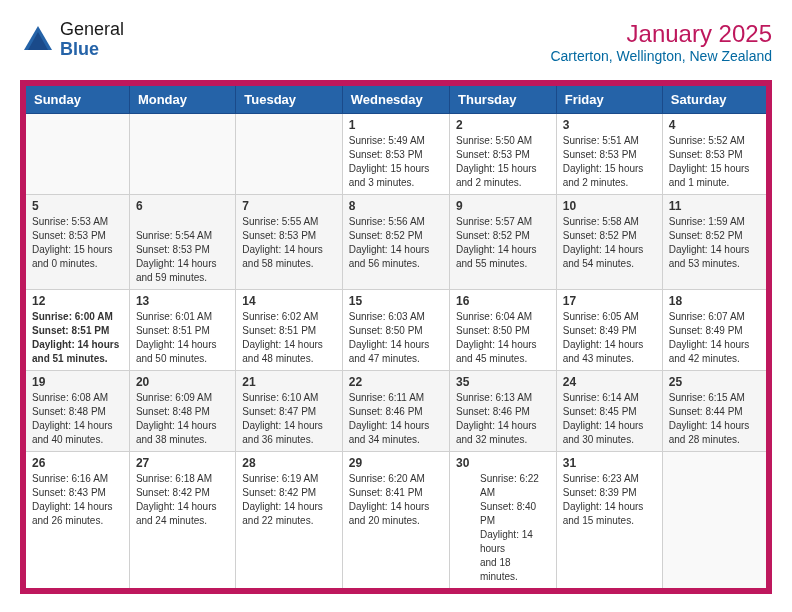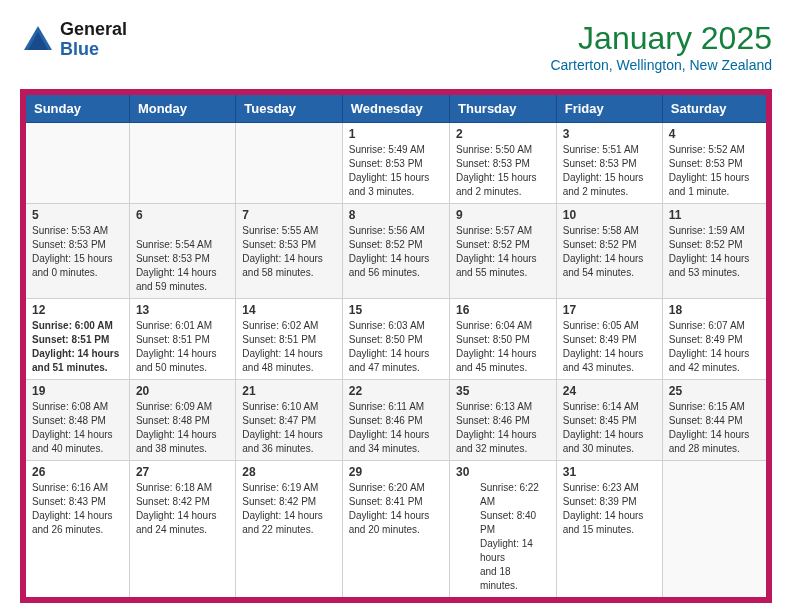--- a/index.html
+++ b/index.html
@@ -21,40 +21,40 @@
       align-items: center;
       gap: 4px;
     }
     .logo-text {
       display: flex;
       flex-direction: column;
       line-height: 1.1;
     }
     .logo-general {
       font-size: 18px;
-      font-weight: bold;
+      font-weight: normal;
       color: #1a1a1a;
       text-align: right;
     }
     .logo-blue {
       font-size: 18px;
       font-weight: bold;
       color: #2563a8;
     }
     .logo-icon {
       width: 36px;
       height: 36px;
     }
     .title-block {
       text-align: right;
     }
     .month-title {
-      font-size: 32px;
+      font-size: 24px;
       font-weight: normal;
-      color: #15803d;
+      color: #be185d;
     }
     .location {
       font-size: 14px;
       color: #0369a1;
     }
     .calendar {
       width: 100%;
       border-collapse: collapse;
       border: 6px solid #be185d;
     }

